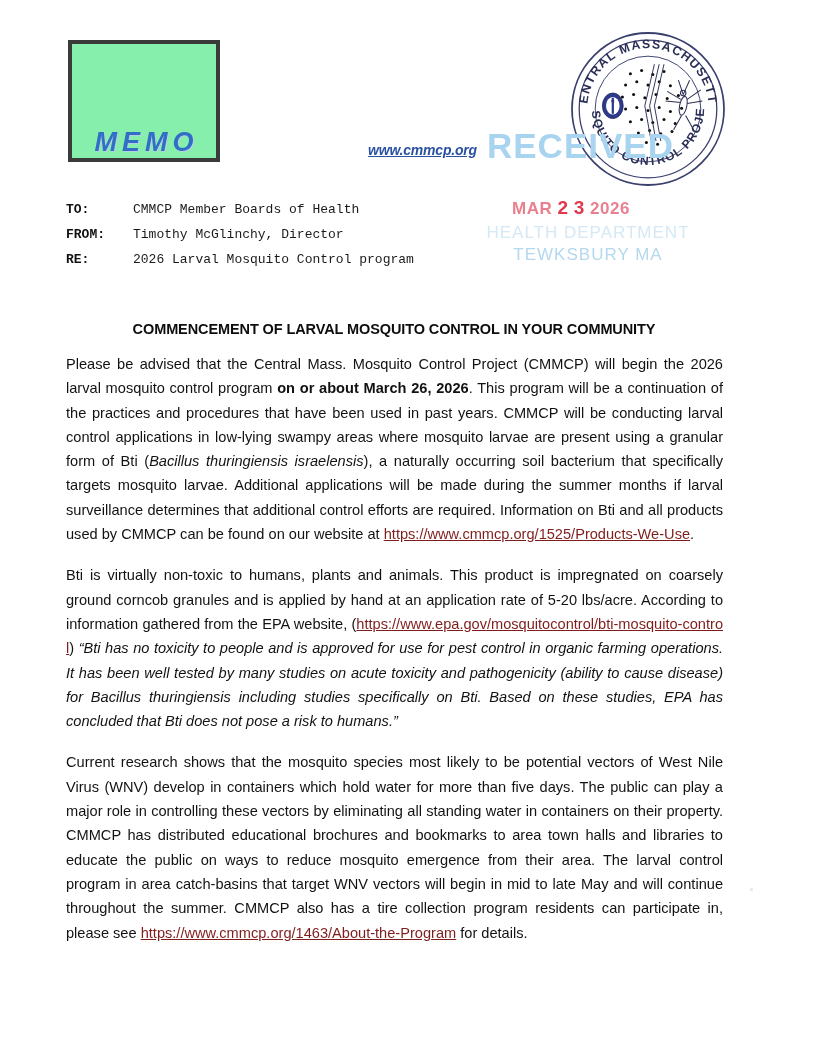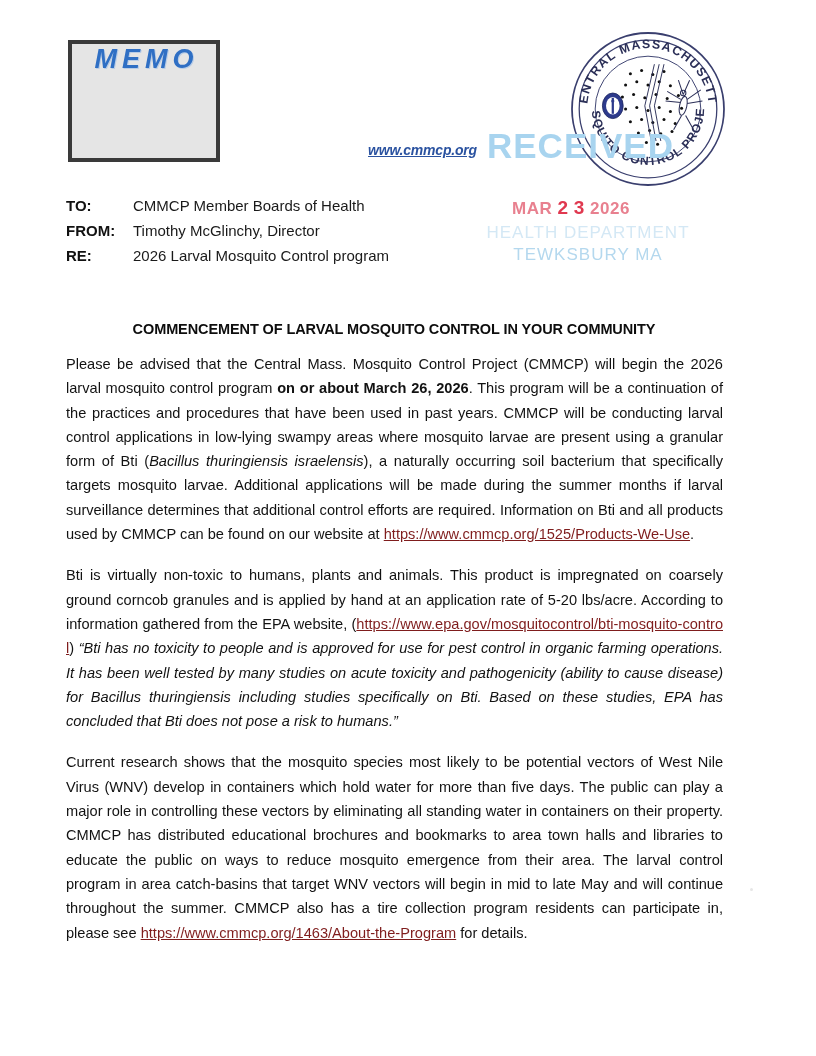--- a/index.html
+++ b/index.html
@@ -28,24 +28,24 @@
     height: 185px;
   }
 
   .memo-box {
     position: absolute;
     left: 68px;
     top: 40px;
     width: 152px;
     height: 122px;
     border: 4px solid #3a3a3a;
-    background: #e5e5e5;
+    background: #86efac;
     box-sizing: border-box;
     display: flex;
-    align-items: flex-start;
+    align-items: flex-end;
     justify-content: center;
   }
   .memo-word {
     font-family: "Liberation Sans", sans-serif;
     font-size: 27px;
     font-weight: bold;
     font-style: italic;
     letter-spacing: 5px;
     color: #2f6fc4;
     text-shadow: 1px 1px 0 #b9cde6;
@@ -133,23 +133,24 @@
 
   
   .fields {
     position: absolute;
     left: 66px;
     top: 197px;
     width: 420px;
   }
   .field-row {
     display: flex;
-    align-items: flex-start;
+    align-items: center;
     height: 25px;
-    font-size: 15px;
+    font-size: 13px;
+    font-family: Liberation Mono, monospace;
   }
   .field-label {
     width: 67px;
     font-weight: bold;
     color: #111;
     flex: 0 0 67px;
   }
   .field-value {
     color: #1a1a1a;
   }

